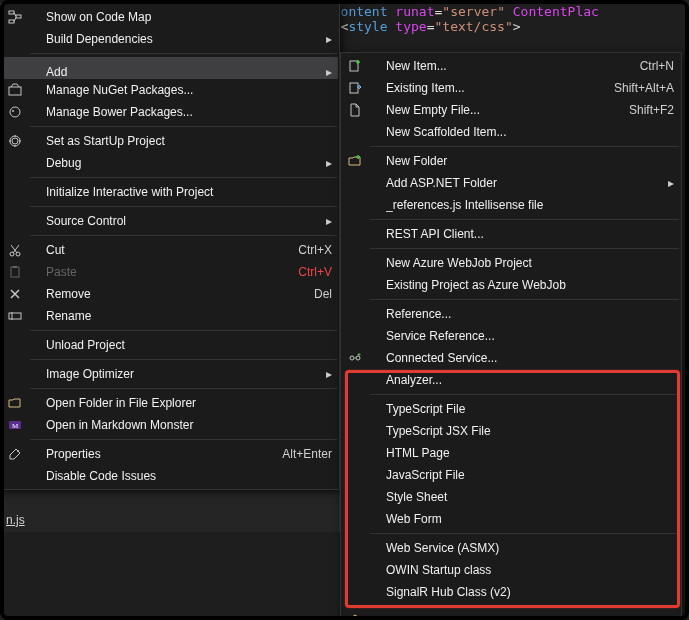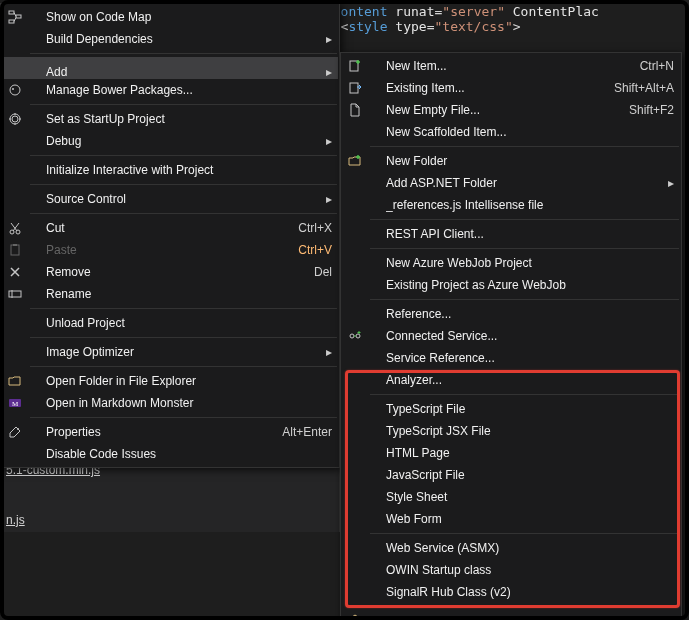--- a/index.html
+++ b/index.html
@@ -16,21 +16,21 @@
   .code-bg {
     position: absolute;
     top: 0; left: 0; right: 0; bottom: 0;
     padding: 4px;
     font-family: Consolas, monospace;
     font-size: 13px;
     white-space: pre;
     color: #d4d4d4;
   }
   .code-bg .tag { color: #569cd6; }
-  .code-bg .attr { color: #e5e5e5; }
+  .code-bg .attr { color: #d946ef; }
   .code-bg .val { color: #ce9178; }
   .tree-frag {
     position: absolute;
     left: 0;
     top: 458px;
     background: #252526;
     color: #d4d4d4;
     padding: 1px 6px;
     line-height: 22px;
     width: 340px;
@@ -75,21 +75,21 @@
     width: 20px;
     height: 16px;
     display: inline-flex;
     align-items: center;
     justify-content: center;
     margin-right: 6px;
     flex-shrink: 0;
   }
   .menu-item .label { flex: 1; white-space: nowrap; overflow: hidden; text-overflow: ellipsis; margin-left: 15px; }
   .menu-item .shortcut { color: #d0d0d0; margin-left: 12px; text-align: center; }
-  .menu-item.disabled .shortcut { color: #fdba74; margin-left: 25px; }
+  .menu-item.disabled .shortcut { color: #ef4444; margin-left: 25px; }
   .menu-item .arrow {
     width: 10px;
     text-align: right;
     color: #cccccc;
   }
   .sep {
     height: 1px;
     margin: 3px 1px 3px 28px;
     background: #333;
   }
@@ -137,20 +137,29 @@
     </div>
     <div class="sep"></div>
     <div class="menu-item highlight">
       <span class="icon"></span>
       <span class="label">Add</span>
       <span class="arrow">▸</span>
     </div>
     <div class="menu-item">
       <span class="icon">
         <svg width="14" height="14" viewBox="0 0 14 14">
+          <rect x="1" y="4" width="12" height="8" fill="none" stroke="#c5c5c5"></rect>
+          <path d="M3 4 L5 1 L9 1 L11 4" fill="none" stroke="#c5c5c5"></path>
+        </svg>
+      </span>
+      <span class="label">Manage NuGet Packages...</span>
+    </div>
+    <div class="menu-item">
+      <span class="icon">
+        <svg width="14" height="14" viewBox="0 0 14 14">
           <circle cx="7" cy="7" r="5" fill="none" stroke="#c5c5c5"></circle>
           <circle cx="5" cy="6" r="1" fill="#c5c5c5"></circle>
         </svg>
       </span>
       <span class="label">Manage Bower Packages...</span>
     </div>
     <div class="sep"></div>
     <div class="menu-item">
       <span class="icon">
         <svg width="14" height="14" viewBox="0 0 14 14">
@@ -328,38 +337,38 @@
       <span class="label">New Azure WebJob Project</span>
     </div>
     <div class="menu-item">
       <span class="icon"></span>
       <span class="label">Existing Project as Azure WebJob</span>
     </div>
     <div class="sep"></div>
     <div class="menu-item">
       <span class="icon"></span>
       <span class="label">Reference...</span>
+    </div>
+    <div class="menu-item">
+      <span class="icon"></span>
+      <span class="label">Service Reference...</span>
     </div>
     <div class="menu-item">
       <span class="icon">
         <svg width="14" height="14" viewBox="0 0 14 14">
           <circle cx="4" cy="7" r="2" fill="none" stroke="#c5c5c5"></circle>
           <circle cx="10" cy="7" r="2" fill="none" stroke="#c5c5c5"></circle>
           <path d="M6 7 L8 7" stroke="#4ec04e"></path>
           <path d="M11 2 L11 5 M9.5 3.5 L12.5 3.5" stroke="#4ec04e"></path>
         </svg>
       </span>
       <span class="label">Connected Service...</span>
     </div>
     <div class="menu-item">
       <span class="icon"></span>
-      <span class="label">Service Reference...</span>
-    </div>
-    <div class="menu-item">
-      <span class="icon"></span>
       <span class="label">Analyzer...</span>
     </div>
     <div class="sep"></div>
     <div class="menu-item">
       <span class="icon"></span>
       <span class="label">TypeScript File</span>
     </div>
     <div class="menu-item">
       <span class="icon"></span>
       <span class="label">TypeScript JSX File</span>

